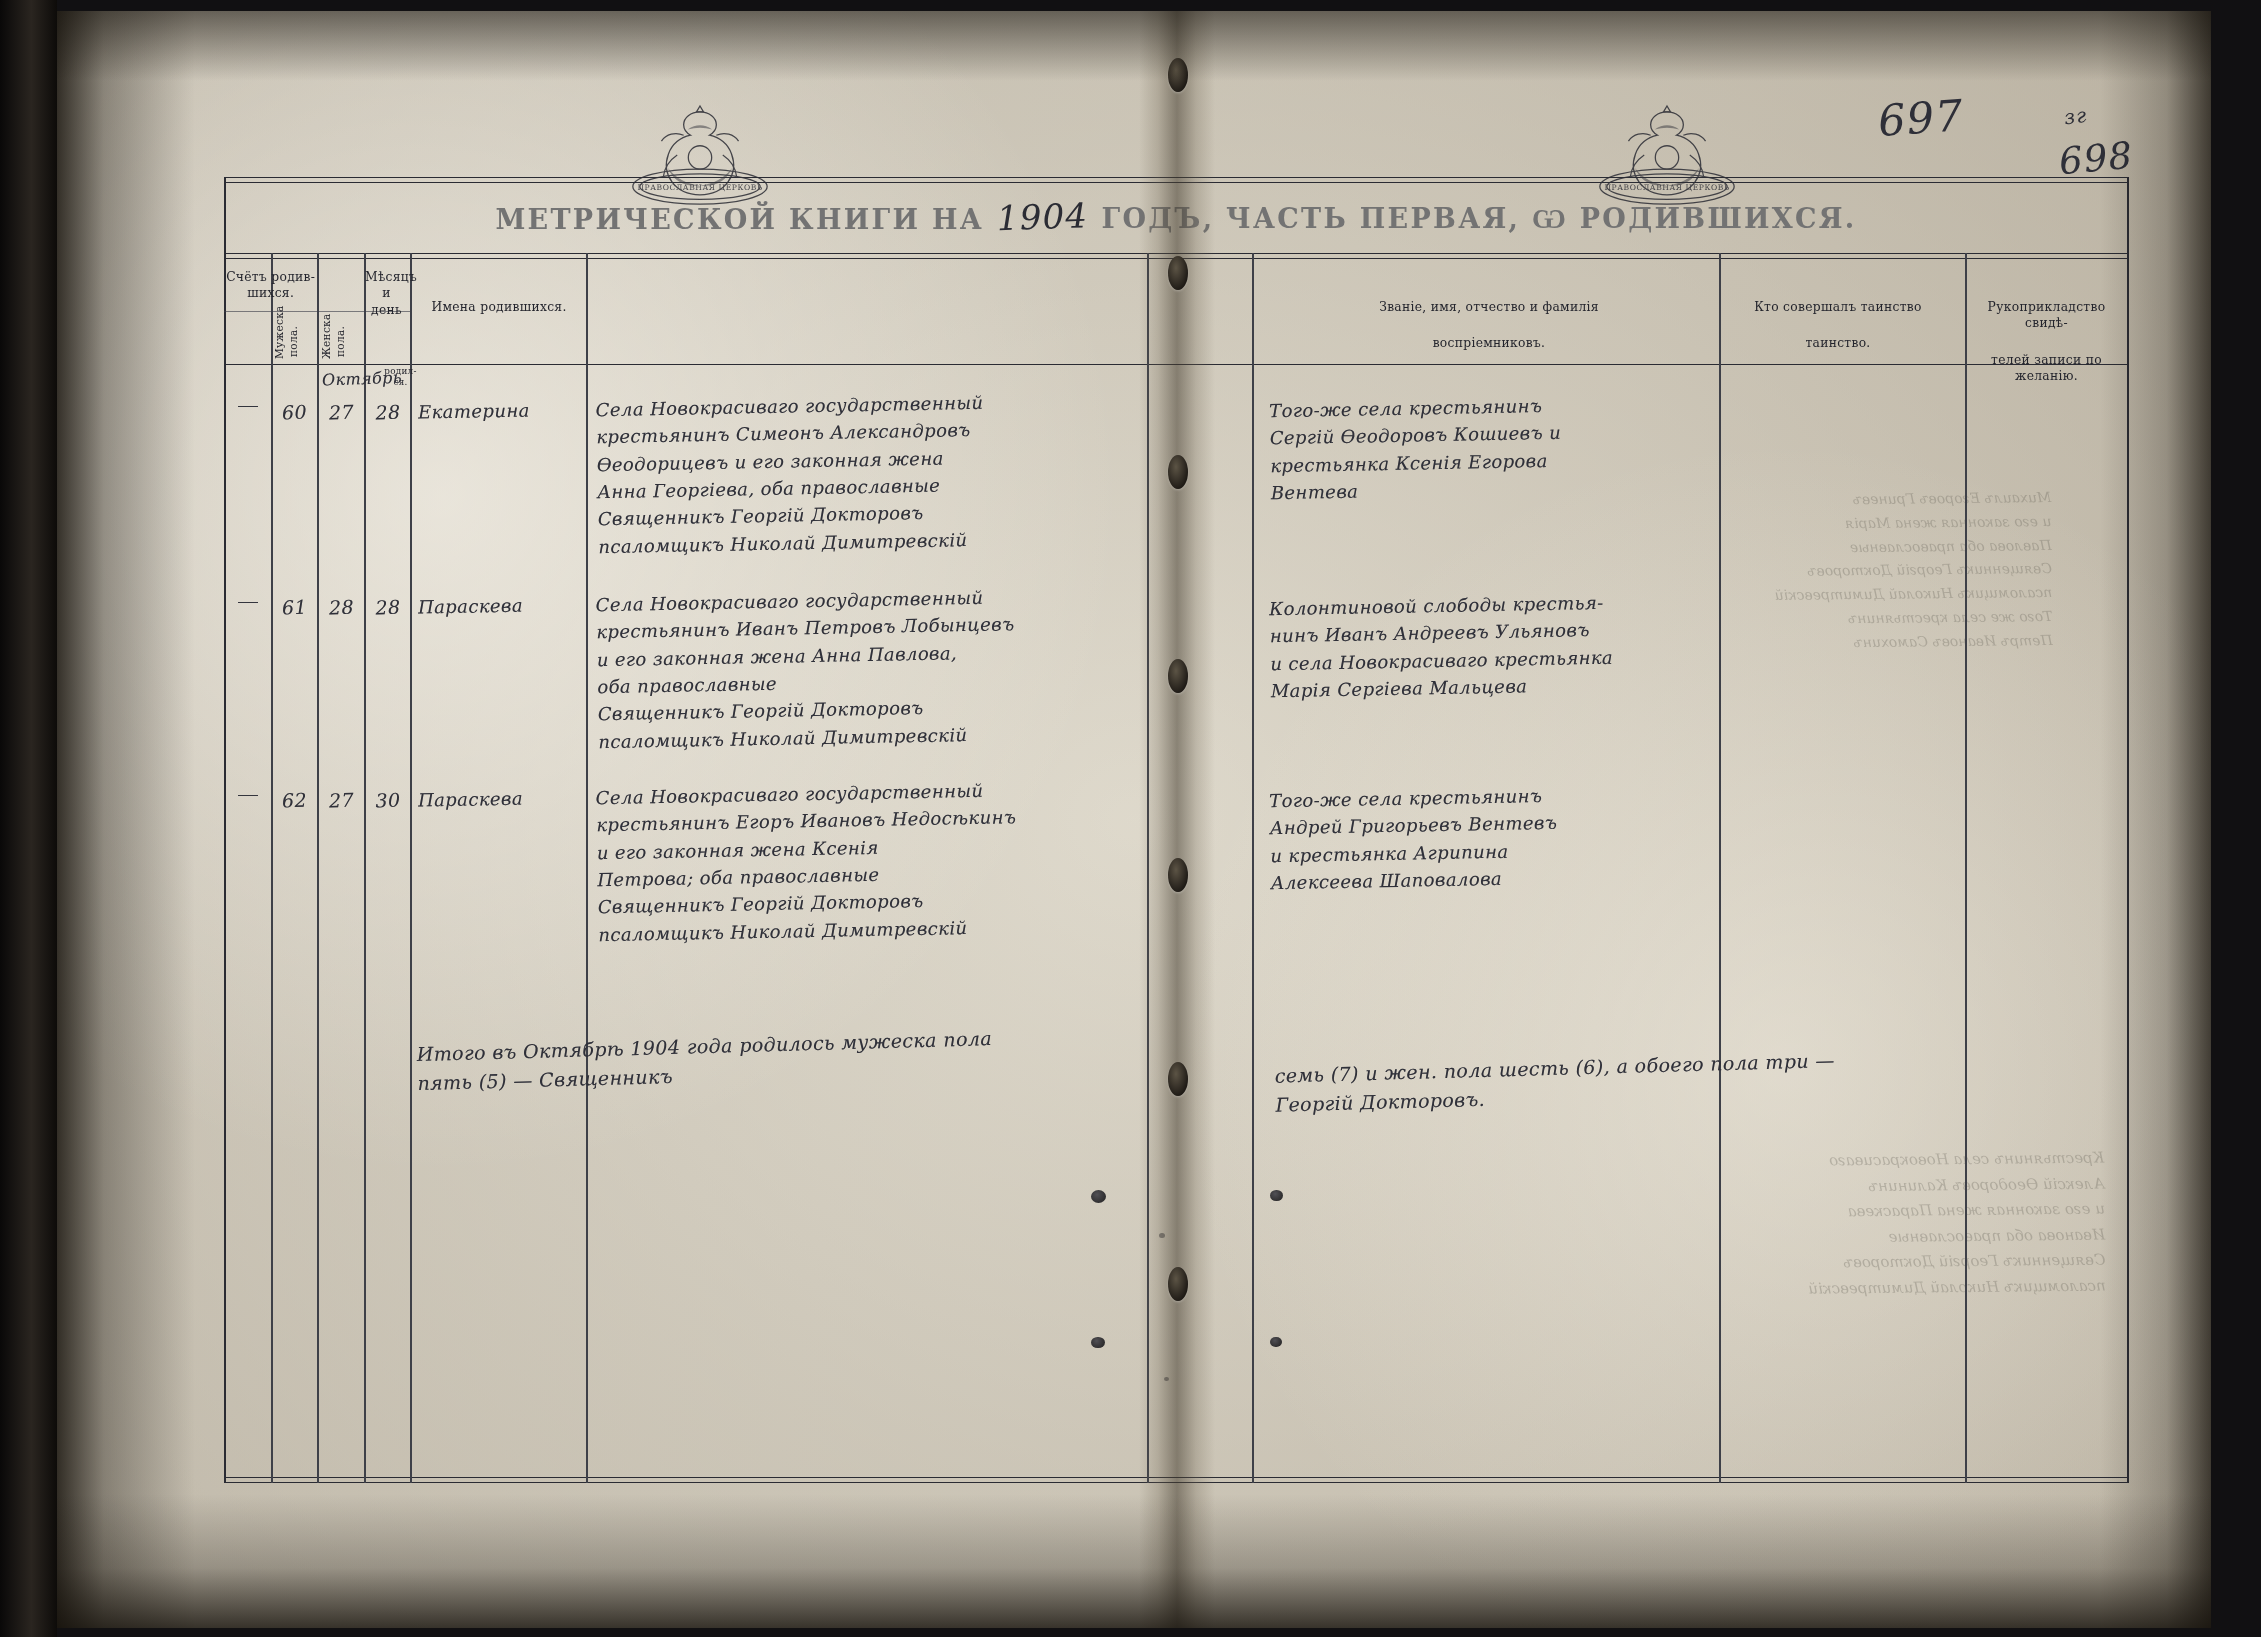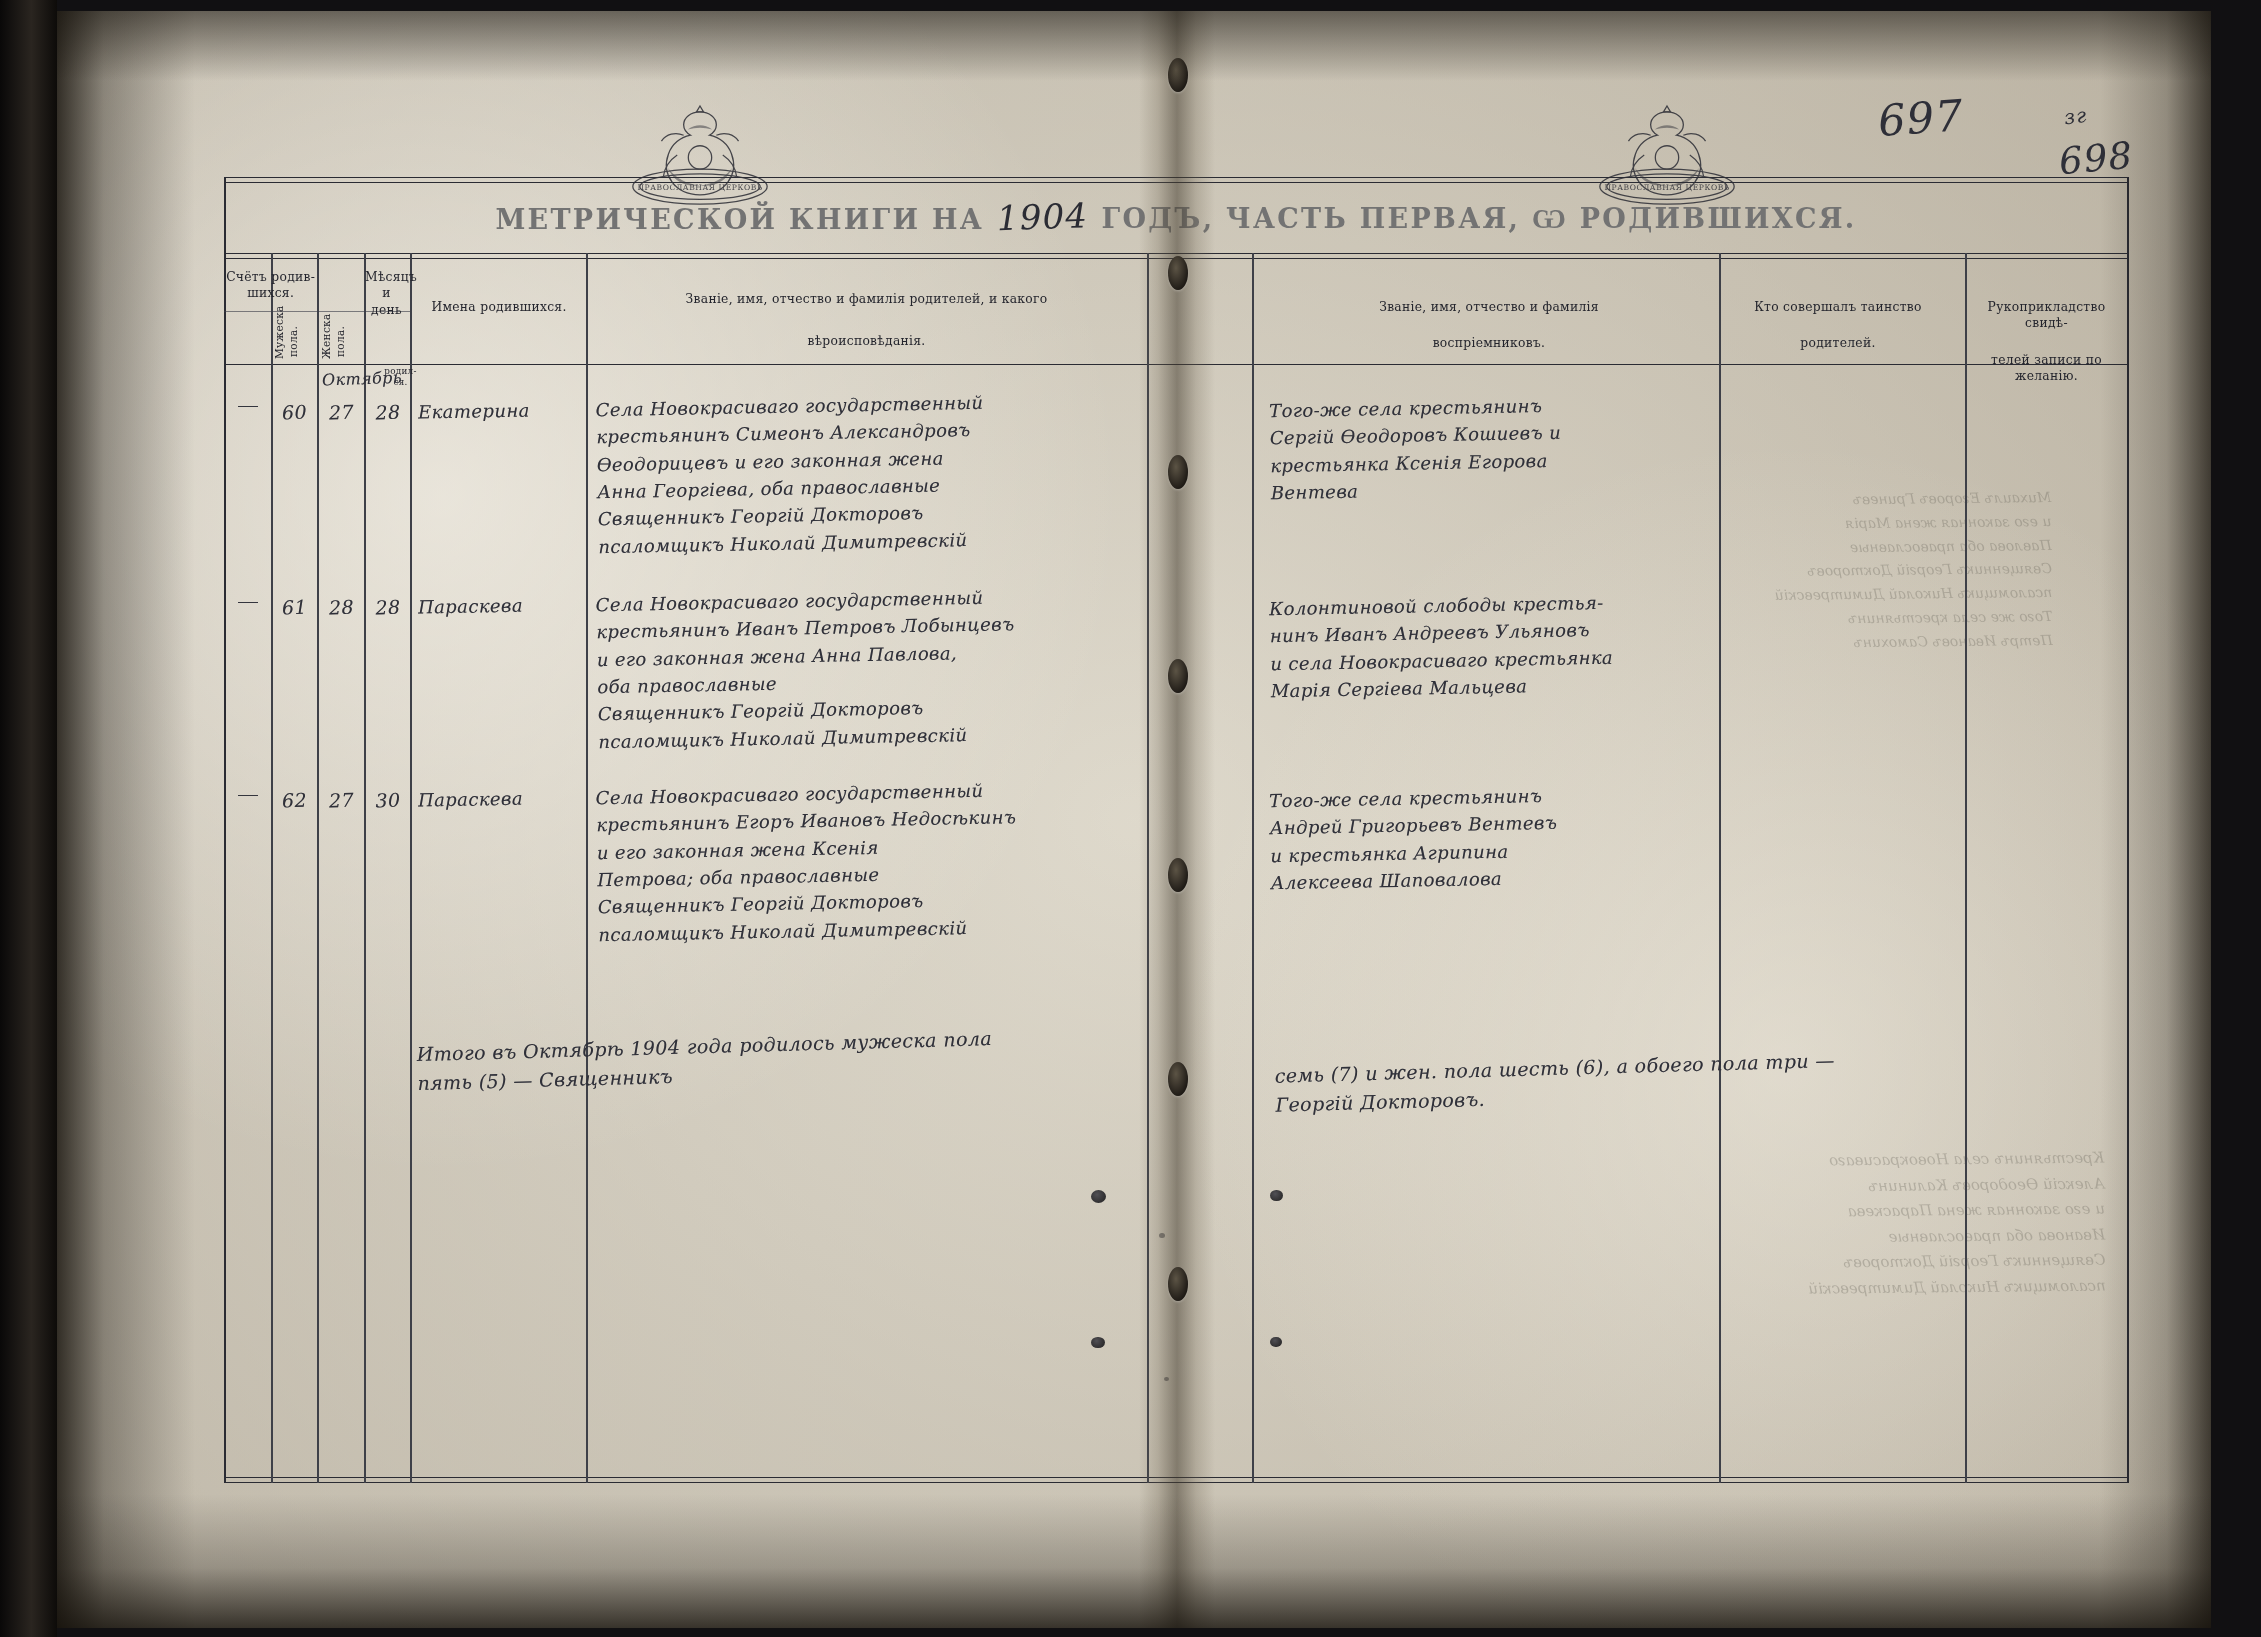--- a/index.html
+++ b/index.html
@@ -319,25 +319,24 @@
       <div class="colhead" style="left:1.2px; top:92px; width:91px;">Счётъ родив-<br>шихся.</div>
       <div class="colhead sm" style="left:48px; top:146px; width:44px; writing-mode:vertical-rl; transform:rotate(180deg); height:36px;">Мужеска пола.</div>
       <div class="colhead sm" style="left:95px; top:146px; width:44px; writing-mode:vertical-rl; transform:rotate(180deg); height:36px;">Женска пола.</div>
 
       <div class="colhead" style="left:141px; top:92px; width:43px;">Мѣсяцъ<br>и день</div>
       <div class="colhead sm" style="left:155px; top:145px; width:43px; font-size:8.8px;margin-top:44px;">родил-<br>ся.</div>
       <div class="colhead sm" style="left:187px; top:145px; width:0px;"></div>
 
       <div class="colhead" style="left:193px; top:122px; width:164px;">Имена родившихся.</div>
 
-      <div class="colhead" style="left:374px; top:114px; width:537px;">Званіе, имя, отчество и фамилія родителей, и какого<br><span style="display:inline-block;margin-top:26px;">вѣроисповѣданія.</span></div>
 
       <div class="colhead" style="left:1046px; top:122px; width:438px;">Званіе, имя, отчество и фамилія<br><span style="display:inline-block;margin-top:20px;">воспріемниковъ.</span></div>
 
-      <div class="colhead" style="left:1500px; top:122px; width:228px;">Кто совершалъ таинство<br><span style="display:inline-block;margin-top:20px;">родителей.</span></div>
+      <div class="colhead" style="left:1500px; top:122px; width:228px;">Кто совершалъ таинство<br><span style="display:inline-block;margin-top:20px;">таинство.</span></div>
 
       <div class="colhead" style="left:1748px; top:122px; width:149px;">Рукоприкладство свидѣ-<br><span style="display:inline-block;margin-top:20px;">телей записи по желанію.</span></div>
 
       <div class="hand num" style="left:2.3px; top:221px; width:43px;"></div>
       <div class="hand num" style="left:49px; top:221px; width:43px;">60</div>
       <div class="hand num" style="left:96px; top:221px; width:43px;">27</div>
       <div class="hand num" style="left:143px; top:221px; width:42px;">28</div>
       <div class="hand month" style="left:98px; top:190px; width:88px;">Октябрь</div>
       <div class="hand" style="left:194px; top:220px; width:166px;">Екатерина</div>
       <div class="hand" style="left:373px; top:214px; width:543px;">Села Новокрасиваго государственный

